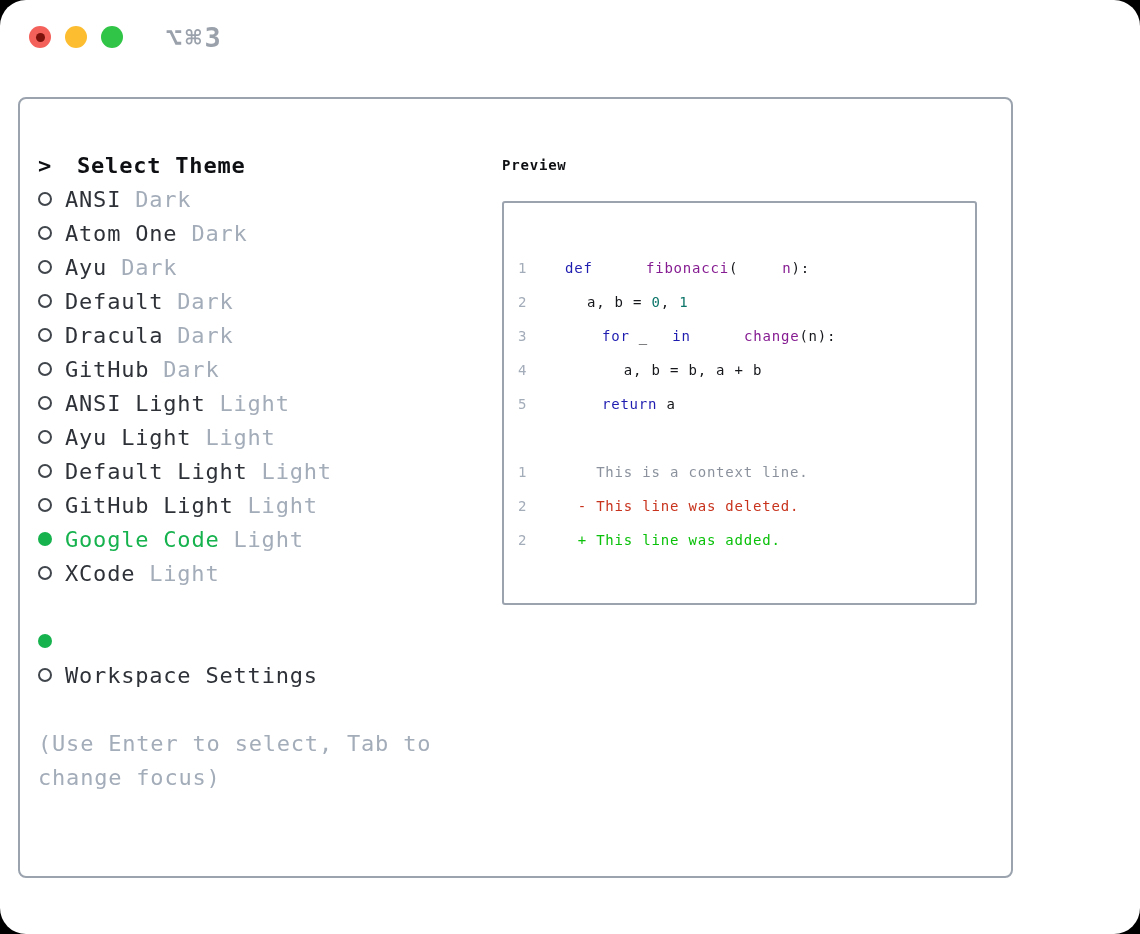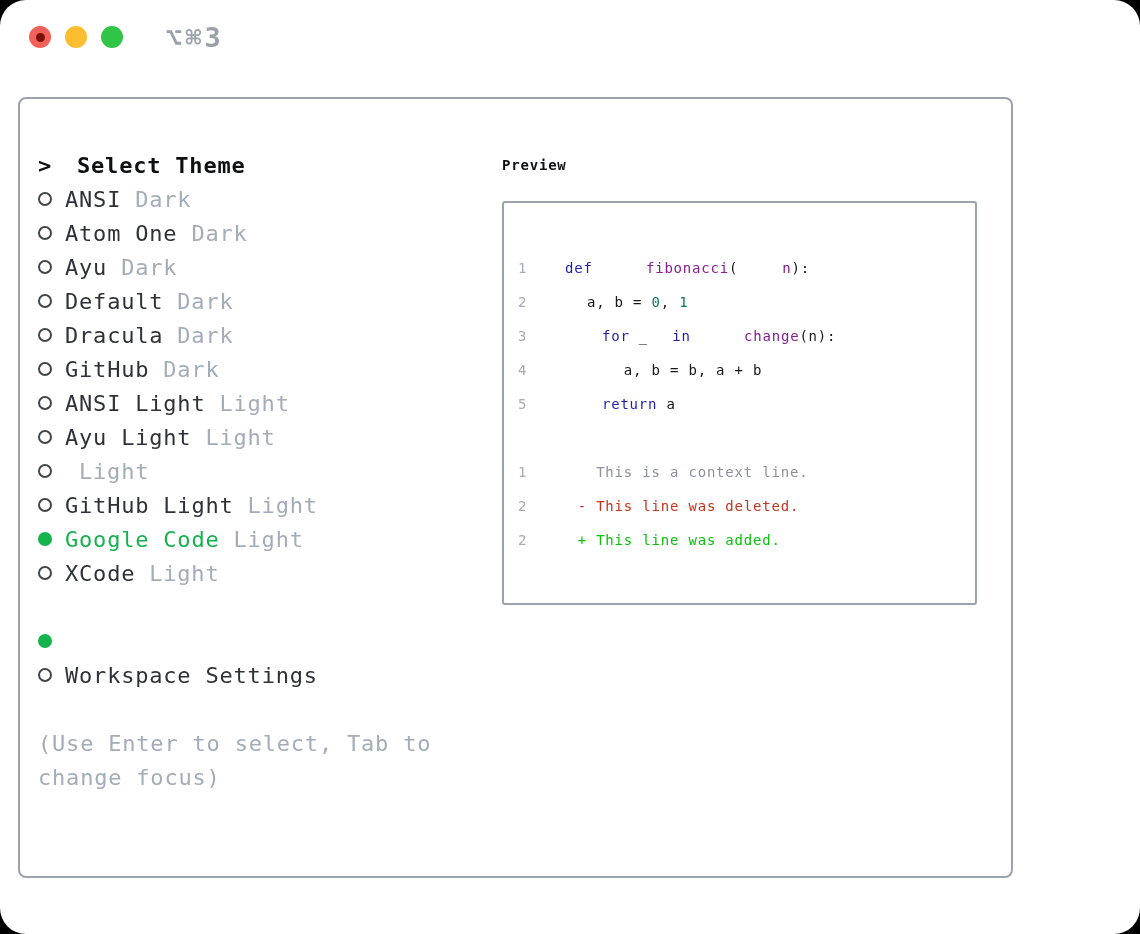--- a/index.html
+++ b/index.html
@@ -82,21 +82,21 @@
 
       <div id="theme-list">
           <div class="row"><span class="pfx"><span class="radio-o"></span></span><span class="nm">ANSI</span><span class="tag">Dark</span></div>
           <div class="row"><span class="pfx"><span class="radio-o"></span></span><span class="nm">Atom One</span><span class="tag">Dark</span></div>
           <div class="row"><span class="pfx"><span class="radio-o"></span></span><span class="nm">Ayu</span><span class="tag">Dark</span></div>
           <div class="row"><span class="pfx"><span class="radio-o"></span></span><span class="nm">Default</span><span class="tag">Dark</span></div>
           <div class="row"><span class="pfx"><span class="radio-o"></span></span><span class="nm">Dracula</span><span class="tag">Dark</span></div>
           <div class="row"><span class="pfx"><span class="radio-o"></span></span><span class="nm">GitHub</span><span class="tag">Dark</span></div>
           <div class="row"><span class="pfx"><span class="radio-o"></span></span><span class="nm">ANSI Light</span><span class="tag">Light</span></div>
           <div class="row"><span class="pfx"><span class="radio-o"></span></span><span class="nm">Ayu Light</span><span class="tag">Light</span></div>
-          <div class="row"><span class="pfx"><span class="radio-o"></span></span><span class="tag">Light</span></div>
+          <div class="row"><span class="pfx"><span class="radio-o"></span></span><span class="nm">Default Light</span><span class="tag">Light</span></div>
           <div class="row"><span class="pfx"><span class="radio-o"></span></span><span class="nm">GitHub Light</span><span class="tag">Light</span></div>
           <div class="row"><span class="pfx"><span class="radio-f"></span></span><span class="nm sel">Google Code</span><span class="tag">Light</span></div>
           <div class="row"><span class="pfx"><span class="radio-o"></span></span><span class="nm">XCode</span><span class="tag">Light</span></div>
         </div>
 
       <div class="spacer"></div>
 
 
       <div id="apply-list">
           <div class="row"><span class="pfx"><span class="radio-f"></span></span></div>

